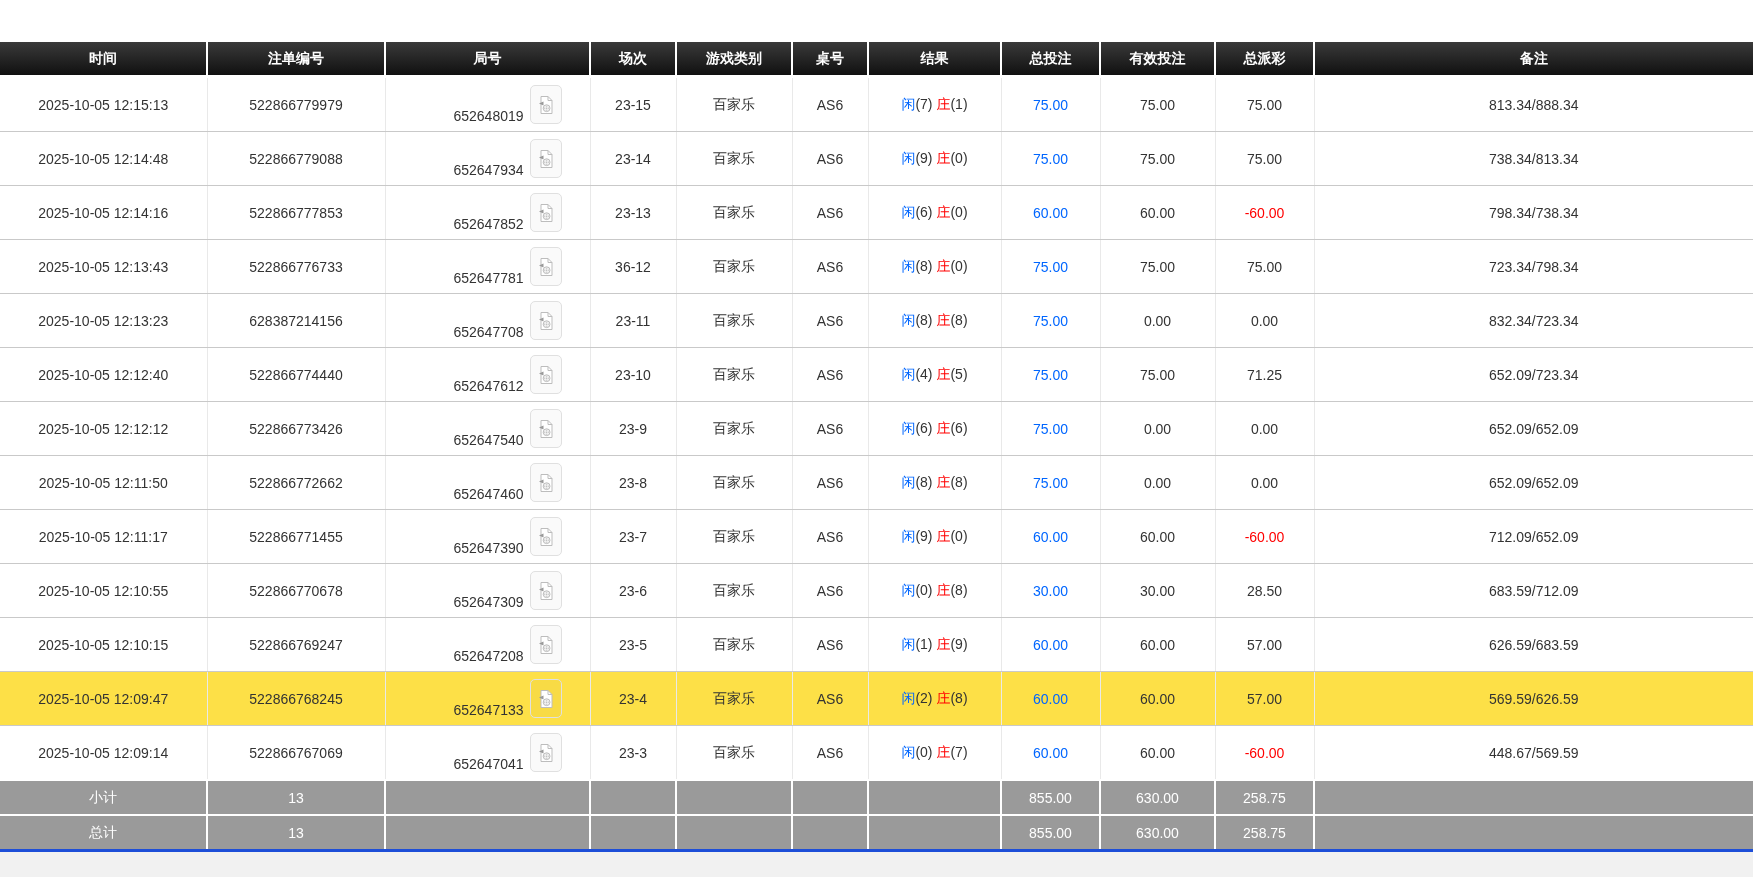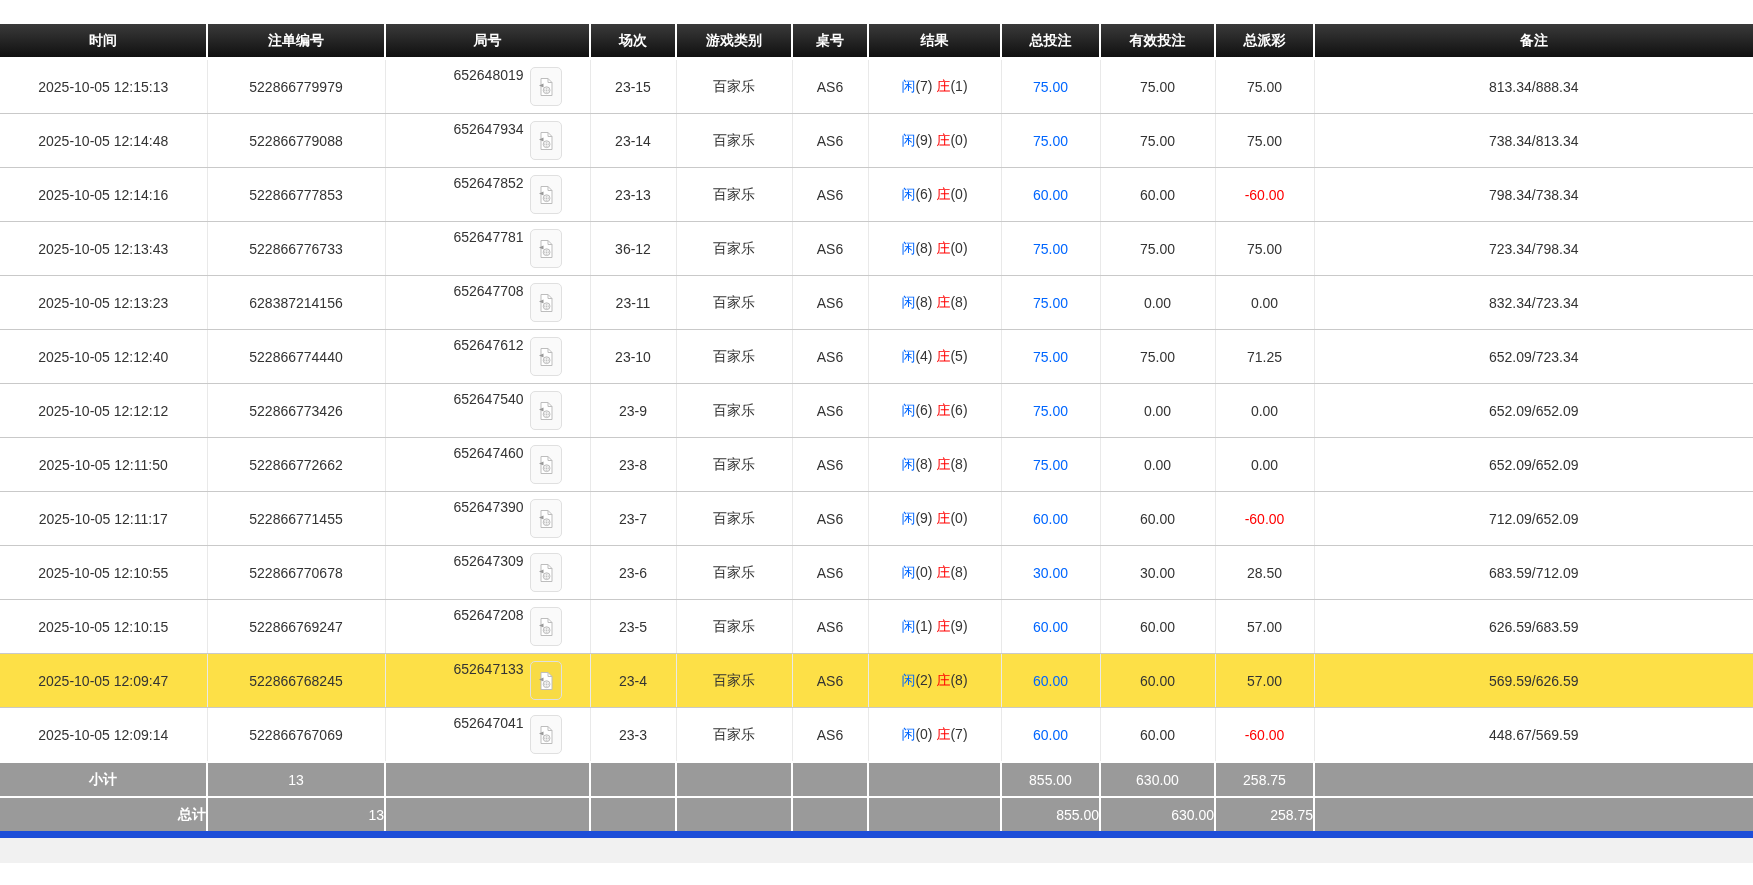--- a/index.html
+++ b/index.html
@@ -8,21 +8,21 @@
     background: #ffffff;
     font-family: "Liberation Sans", "DejaVu Sans", sans-serif;
   }
   .page {
     width: 1753px;
     min-height: 885px;
     background: #ffffff;
     position: relative;
   }
   .table-wrap {
-    padding-top: 24px;
+    padding-top: 42px;
   }
   table.records {
     width: 1753px;
     border-collapse: collapse;
     table-layout: fixed;
     font-size: 14px;
     color: #333333;
   }
   
   table.records thead th {
@@ -55,32 +55,32 @@
     background: #9a9a9a;
     color: #ffffff;
     height: 33px;
     text-align: center;
     border-right: 2px solid #ffffff;
     border-top: 2px solid #ffffff;
     padding: 0;
     font-size: 14px;
   }
   table.records tfoot td:last-child { border-right: none; }
-  table.records tfoot tr:last-child td { border-bottom: 7px solid #1d4ed8; text-align: right; }
-  table.records tfoot .foot-label { font-weight: bold; }
+  table.records tfoot tr:last-child td { border-bottom: 3px solid #1d4ed8; }
+  table.records tfoot .foot-label { font-weight: normal; }
 
   .val-blue { color: #0066ff; }
   .val-red  { color: #ff0000; margin-top: 10px; }
   .res-player { color: #0066ff; }
   .res-banker { color: #ff0000; }
   .res-num { color: #333333; }
 
   .round-cell {
     display: inline-flex;
-    align-items: flex-start;
+    align-items: flex-end;
     gap: 6px;
     vertical-align: middle;
     margin-left: 40px;
   }
   .video-btn {
     display: inline-flex;
     align-items: center;
     justify-content: center;
     width: 30px;
     height: 37px;

